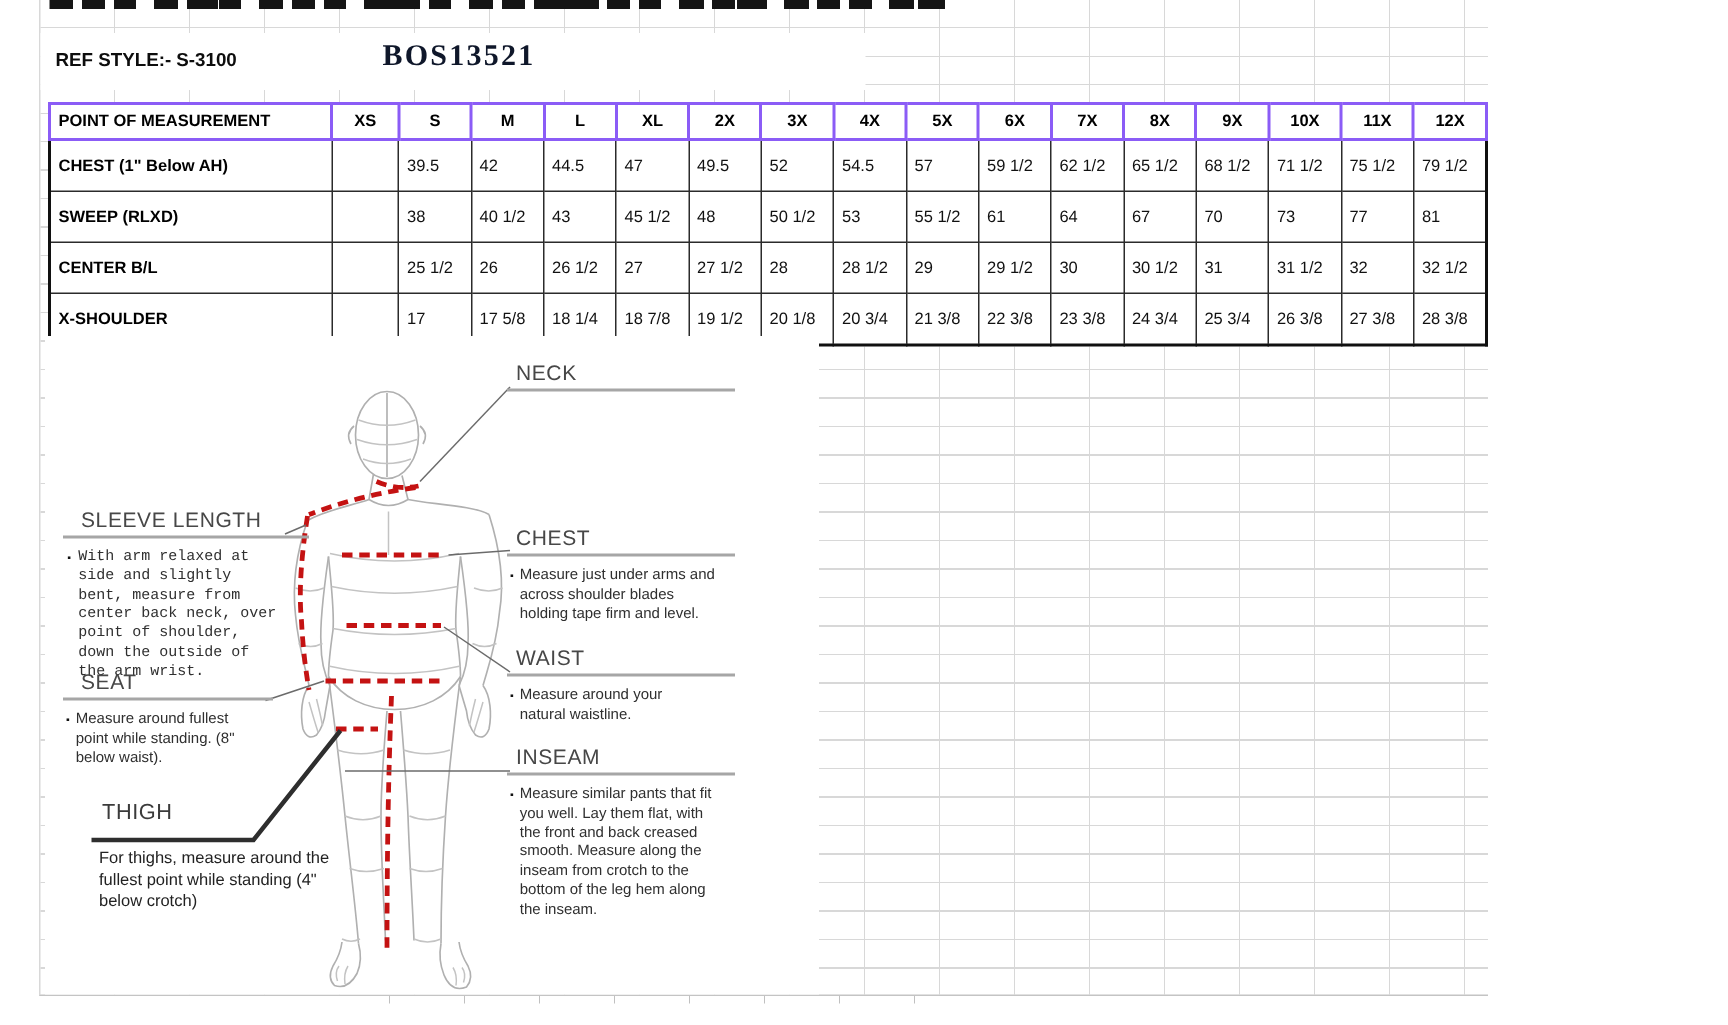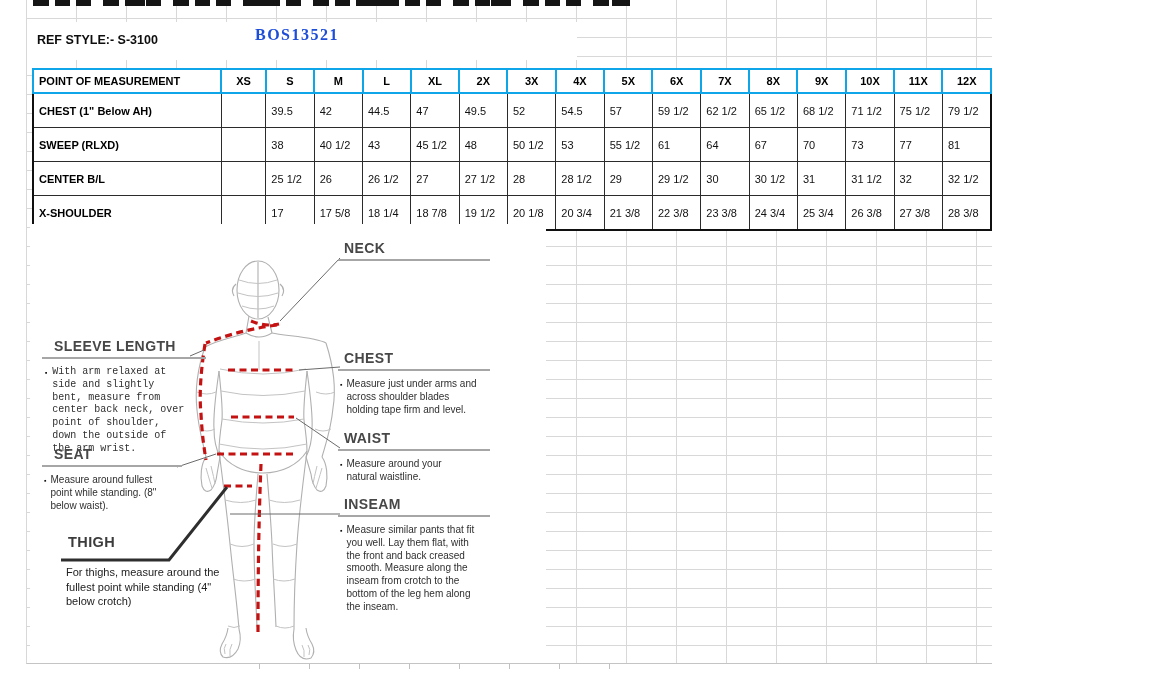--- a/index.html
+++ b/index.html
@@ -17,43 +17,43 @@
 
   
   .top-fragments{position:absolute;left:33px;top:0;width:600px;height:6px;
     background-image:
       repeating-linear-gradient(90deg,#151515 0 16px,transparent 16px 22px,#151515 22px 37px,transparent 37px 43px,#151515 43px 58px,transparent 58px 70px),
       repeating-linear-gradient(90deg,transparent 0 95px,#151515 95px 112px,transparent 112px 121px);}
 
   .ref-band{position:absolute;left:27px;top:22px;width:550px;height:38px;background:#fff;}
   .ref-style{position:absolute;left:37px;top:33px;font-size:12.5px;font-weight:bold;color:#0d0d0d;}
   .style-number{position:absolute;left:255px;top:26px;font-family:"Liberation Serif",serif;
-    font-size:16px;font-weight:bold;color:#1d4ed8;letter-spacing:1.5px;}
+    font-size:20px;font-weight:bold;color:#0f172a;letter-spacing:1.5px;}
 
   
   .size-table{position:absolute;left:32px;top:68px;border-collapse:collapse;table-layout:fixed;
     background:#fff;border:2px solid #101010;}
   .size-table th,.size-table td{border:1px solid #2b2b2b;font-size:11px;overflow:hidden;white-space:nowrap;}
-  .size-table thead th{border:2px solid #0ea5e9;font-weight:bold;text-align:center;height:22px;padding:0 1px;color:#000;}
+  .size-table thead th{border:2px solid #8b5cf6;font-weight:bold;text-align:center;height:22px;padding:0 1px;color:#000;}
   .size-table thead th:first-child{text-align:left;padding-left:5px;}
   .size-table tbody td{height:31px;}
   .size-table td.rowlabel{font-weight:bold;padding-left:5px;color:#000;}
   .size-table td.val{padding-left:5px;color:#111;}
 
   
   .figure-area{position:absolute;left:30px;top:224px;width:516px;height:439px;background:#fff;}
   .figure-area svg{position:absolute;left:0;top:0;}
   .wire{stroke:#b0b0b0;fill:none;stroke-width:1.1;}
   .wire2{stroke:#c3c3c3;fill:none;stroke-width:1;}
   .redline{stroke:var(--measure,#c41212);fill:none;stroke-width:3.2;stroke-dasharray:7 4.5;}
   .callout{stroke:#6b6b6b;fill:none;stroke-width:1;}
   .callout-thick{stroke:#2e2e2e;fill:none;stroke-width:3;}
 
   .gsec{position:absolute;}
-  .gtitle{font-size:14px;color:#474747;letter-spacing:0.4px;padding-left:6px;font-weight:bold;}
+  .gtitle{font-size:14px;color:#474747;letter-spacing:0.4px;padding-left:6px;}
   .gline{height:0;border-bottom:2px solid #a6a6a6;margin-top:3px;width:152px;}
   .gdesc{display:flex;margin-top:7px;}
   .gbullet{font-size:7px;color:#111;margin:3px 4px 0 2px;flex:none;}
   .gtext{font-size:10px;line-height:12.8px;color:#2f2f2f;}
 
   .gs-right-0{left:308px;top:16px;width:158px;}
   .gs-right-1{left:308px;top:126px;width:158px;}
   .gs-right-2{left:308px;top:206px;width:158px;}
   .gs-right-3{left:308px;top:272px;width:158px;}
   .gs-right-0 .gdesc,.gs-right-1 .gdesc,.gs-right-3 .gdesc{width:144px;}

